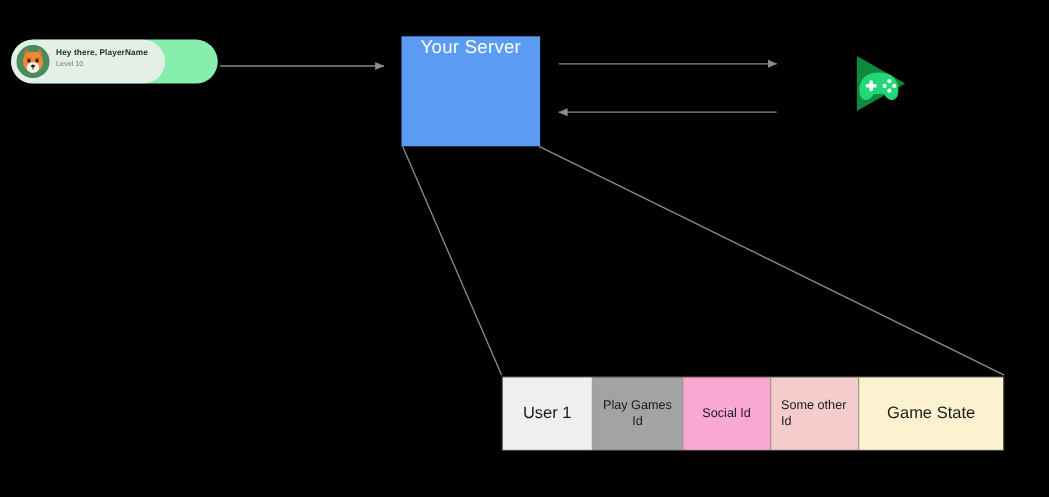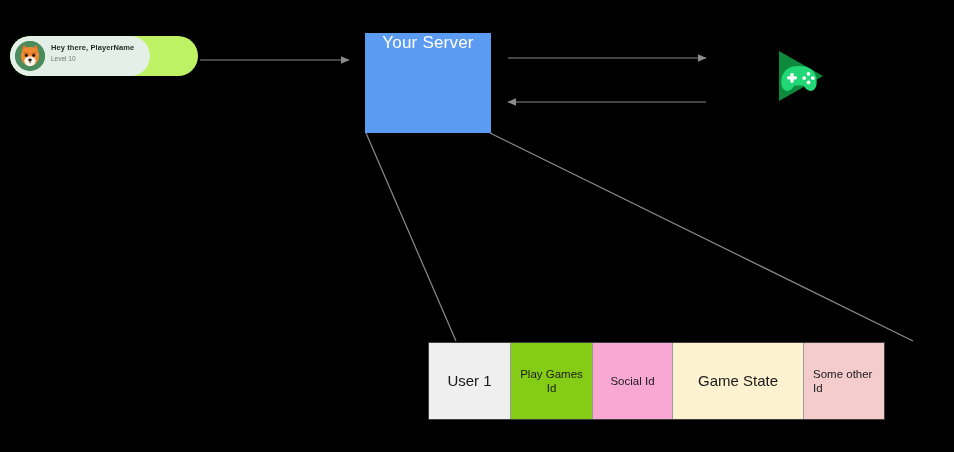--- a/index.html
+++ b/index.html
@@ -30,21 +30,21 @@
     pointer-events: none;
   }
 
   
   .player-card {
     position: absolute;
     left: 10px;
     top: 36px;
     width: 188px;
     height: 40px;
-    background: #bef264;
+    background: #86efac;
     border-radius: 20px;
     box-shadow: 0 1px 3px rgba(0,0,0,0.35);
     overflow: hidden;
   }
   .player-card-inner {
     position: absolute;
     left: 0;
     top: 0;
     width: 140px;
     height: 40px;
@@ -105,43 +105,43 @@
     position: absolute;
     left: 769px;
     top: 45px;
     width: 62px;
     height: 62px;
   }
 
   
   .db-table {
     position: absolute;
-    left: 428px;
+    left: 456px;
     top: 342px;
     width: 457px;
-    height: 78px;
+    height: 68px;
     display: flex;
     border: 1px solid #3f3f3f;
     box-sizing: border-box;
   }
   .db-cell {
     box-sizing: border-box;
     border-right: 1px solid #9a9a9a;
     display: flex;
     align-items: center;
     justify-content: center;
     text-align: center;
     color: #1a1a1a;
     font-size: 11.5px;
     line-height: 1.25;
     padding: 0 5px;
   }
   .db-cell:last-child { border-right: none; }
   .db-cell.c-user   { width: 82px;  background: #efefef; font-size: 15px; }
-  .db-cell.c-play   { width: 82px;  background: #84cc16; }
+  .db-cell.c-play   { width: 82px;  background: #a3a3a3; }
   .db-cell.c-social { width: 80px;  background: #f9a8d4; }
   .db-cell.c-other  { width: 80px;  background: #f4cccc;
                       justify-content: flex-start; text-align: left; padding-left: 9px; }
   .db-cell.c-state  { width: 131px; background: #fdf2cf; font-size: 15px; }
 </style>
 </head>
 <body>
 
 <div class="canvas">
 
@@ -227,17 +227,17 @@
       <circle cx="43.8" cy="33.1" r="1.9" fill="#ffffff"></circle>
       <circle cx="35.2" cy="33.1" r="1.9" fill="#ffffff"></circle>
       <circle cx="39.5" cy="37.4" r="1.9" fill="#ffffff"></circle>
     </svg>
   </div>
 
   <div class="db-table">
     <div class="db-cell c-user">User 1</div>
     <div class="db-cell c-play">Play Games Id</div>
     <div class="db-cell c-social">Social Id</div>
+    <div class="db-cell c-other">Some other Id</div>
     <div class="db-cell c-state">Game State</div>
-    <div class="db-cell c-other">Some other Id</div>
   </div>
 
 </div>
 
 </body></html>

